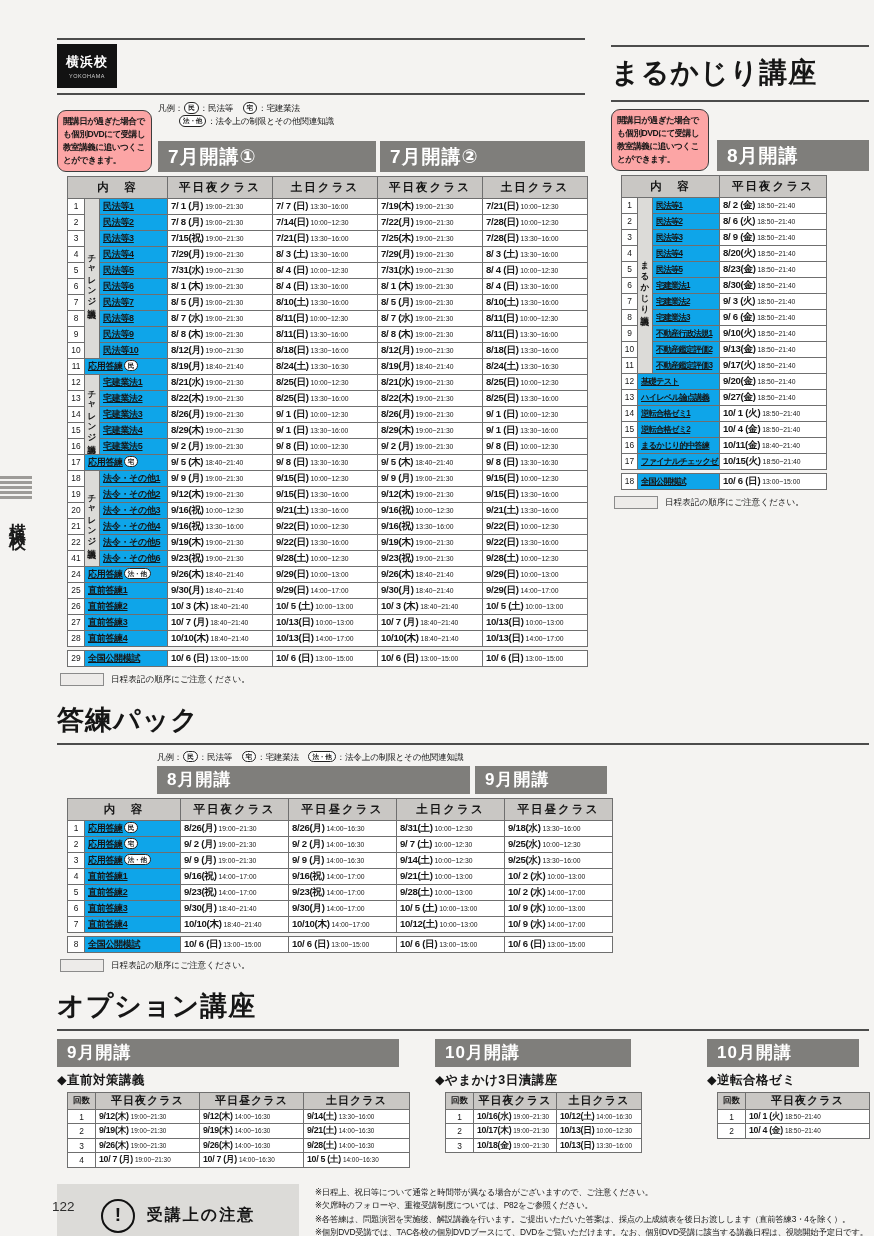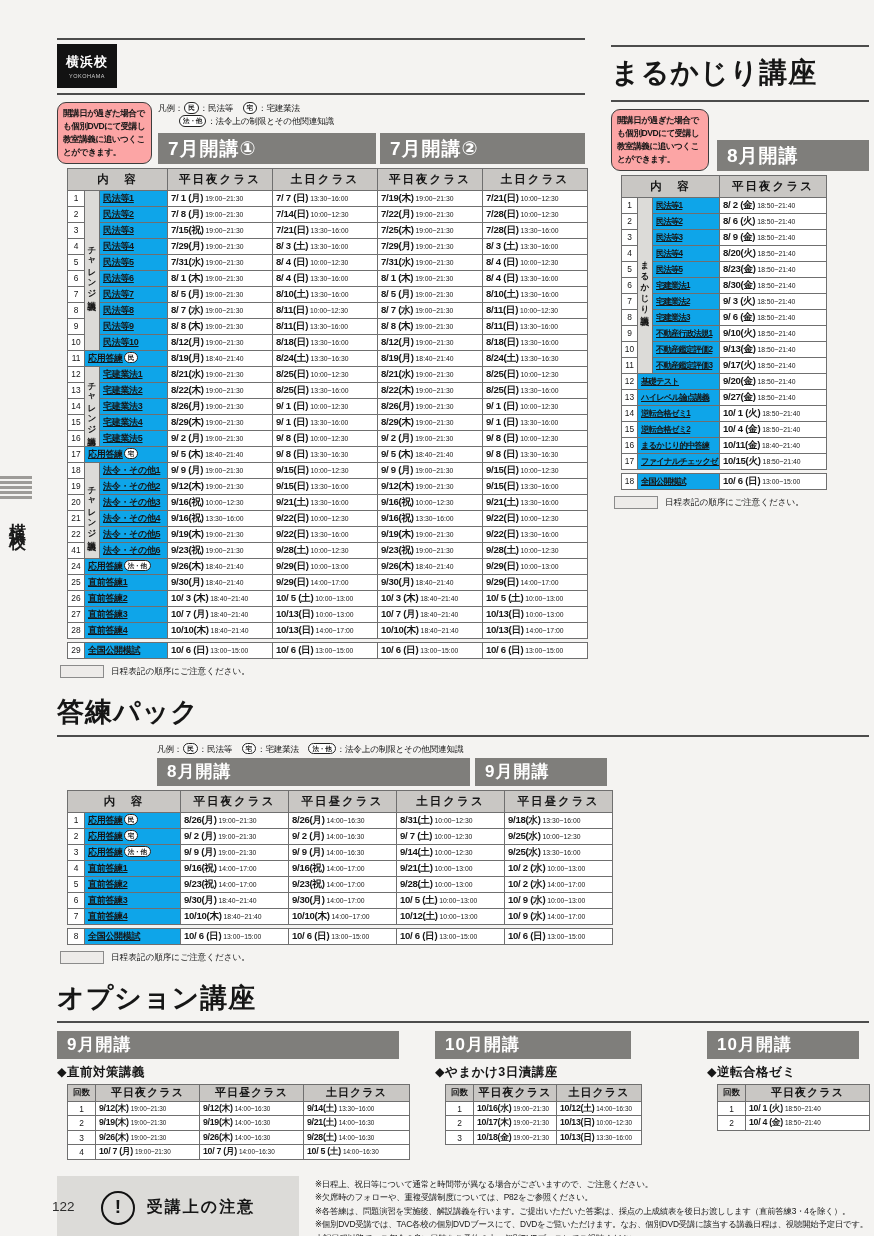--- a/index.html
+++ b/index.html
@@ -24,21 +24,21 @@
   .maru-head{border-top:2px solid #4c4c4c;border-bottom:2px solid #4c4c4c;padding:7px 0 8px;}
   h2.maru-title{font-size:28px;font-weight:900;margin:0;letter-spacing:1px;}
 
   
   .subhead{display:flex;align-items:flex-end;gap:6px;margin-top:7px;}
   .dvd-note{width:86px;border:1.3px solid #3d3d3d;border-radius:9px;padding:4px 5px;font-size:8.6px;line-height:1.5;font-weight:bold;letter-spacing:-.5px;background:#fca5a5;word-break:break-all;}
   .sub-right{display:flex;flex-direction:column;gap:4px;flex:1;}
   .legend{font-size:8.6px;line-height:1.55;letter-spacing:-.2px;}
   .legend .l2{padding-left:20px;display:block;}
   .cbadge{display:inline-block;border:1px solid #222;border-radius:8px;padding:0 3px;font-size:6.6px;line-height:9.5px;font-weight:bold;vertical-align:1px;background:#fff;margin:0 1px;}
-  .banner-row{display:flex;gap:4px;}
+  .banner-row{display:flex;gap:4px;margin-top:8px;}
   .banner{background:#7f7e7b;color:#fff;font-weight:bold;font-size:19px;height:31px;line-height:31px;padding-left:10px;letter-spacing:1px;box-sizing:border-box;}
   .banner.small{font-size:17px;height:28px;line-height:28px;}
   .b-ch1{width:218px;}
   .b-ch2{width:205px;}
   .b-maru{width:152px;margin-left:auto;}
 
   
   .twrap{margin-top:4px;}
   table.sched{border-collapse:collapse;table-layout:fixed;background:#fff;border:1.6px solid #2e2e2e;margin-left:10px;}
   table.sched.final{margin-top:3px;}

